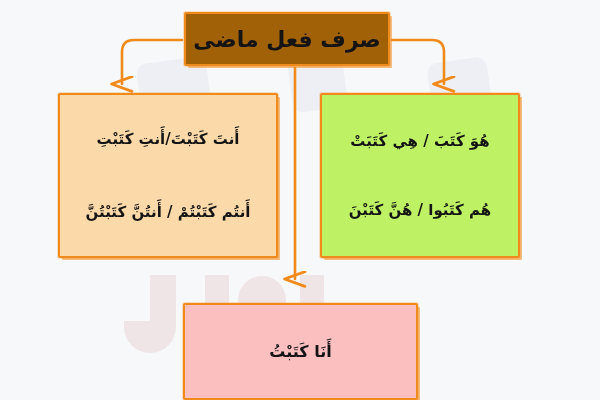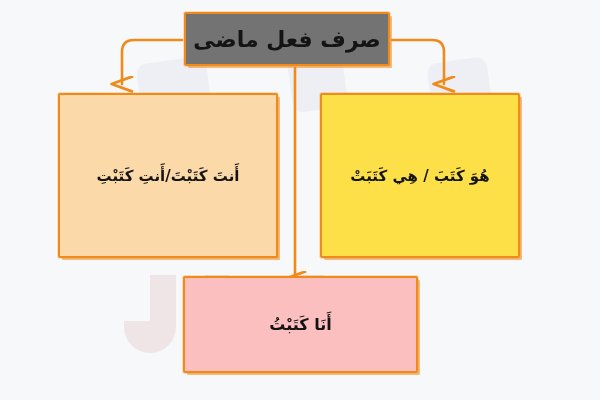--- a/index.html
+++ b/index.html
@@ -47,21 +47,21 @@
     direction: rtl;
     unicode-bidi: isolate;
   }
 
   
   #title-box {
     left: 184px;
     top: 12px;
     width: 206px;
     height: 54px;
-    background: #737373;
+    background: #a16207;
   }
   #title-box .line {
     font-size: 22px;
   }
 
   
   #second-person-box {
     left: 58px;
     top: 93px;
     width: 220px;
@@ -71,30 +71,30 @@
     padding: 8px 6px;
   }
   #second-person-box .line { font-size: 15px; }
 
   
   #third-person-box {
     left: 320px;
     top: 93px;
     width: 200px;
     height: 165px;
-    background: #fde047;
+    background: #bef264;
     justify-content: space-around;
     padding: 12px 6px;
   }
   #third-person-box .line { font-size: 15px; }
 
   
   #first-person-box {
     left: 183px;
-    top: 276px;
+    top: 303px;
     width: 235px;
     height: 97px;
     background: #fbbfc0;
     justify-content: space-around;
     padding: 10px 6px;
   }
   #first-person-box .line { font-size: 16px; }
 
   
   #connectors {
@@ -141,21 +141,23 @@
     <path d="M392,40 L432,40 Q444,40 444,52 L444,84" fill="none" stroke="#f08a1b" stroke-width="2.6" stroke-linecap="round" stroke-linejoin="round" marker-end="url(#ah)"></path>
   </g>
 </svg>
 
 <div class="node" id="title-box">
   <div class="line">صرف فعل ماضی</div>
 </div>
 
 <div class="node" id="second-person-box">
   <div class="line">أَنتَ كَتَبْتَ/أَنتِ كَتَبْتِ</div>
+  <div class="line">أَنتُم كَتَبْتُمْ / أَنتُنَّ كَتَبْتُنَّ</div>
 </div>
 
 <div class="node" id="third-person-box">
   <div class="line">هُوَ كَتَبَ  /  هِي كَتَبَتْ</div>
+  <div class="line">هُم كَتَبُوا / هُنَّ كَتَبْنَ</div>
 </div>
 
 <div class="node" id="first-person-box">
   <div class="line">أَنَا   كَتَبْتُ</div>
 </div>
 
 </body></html>

